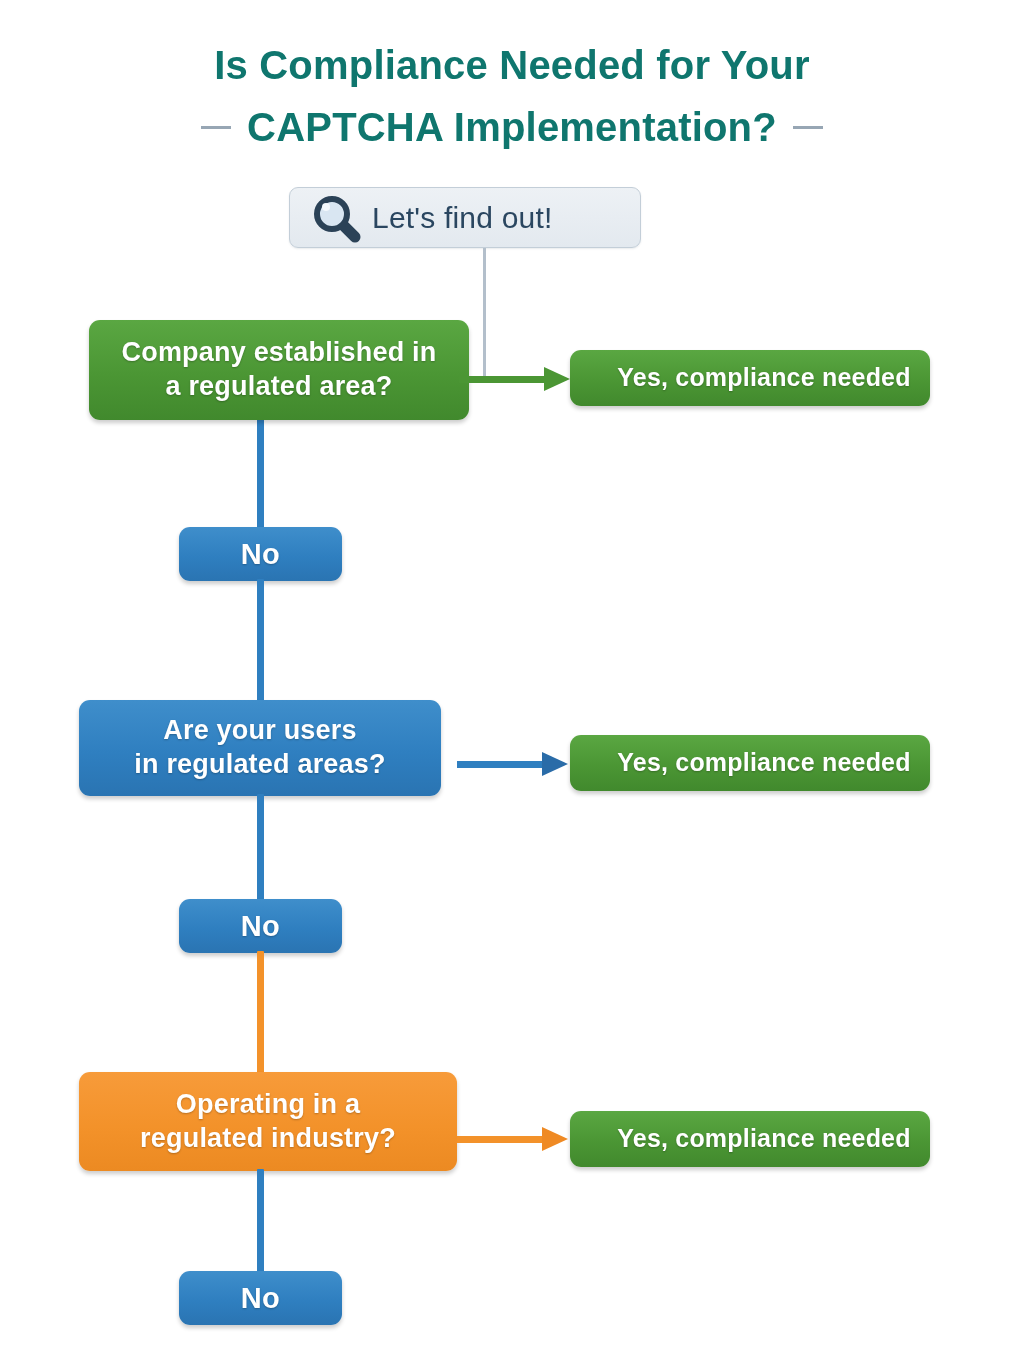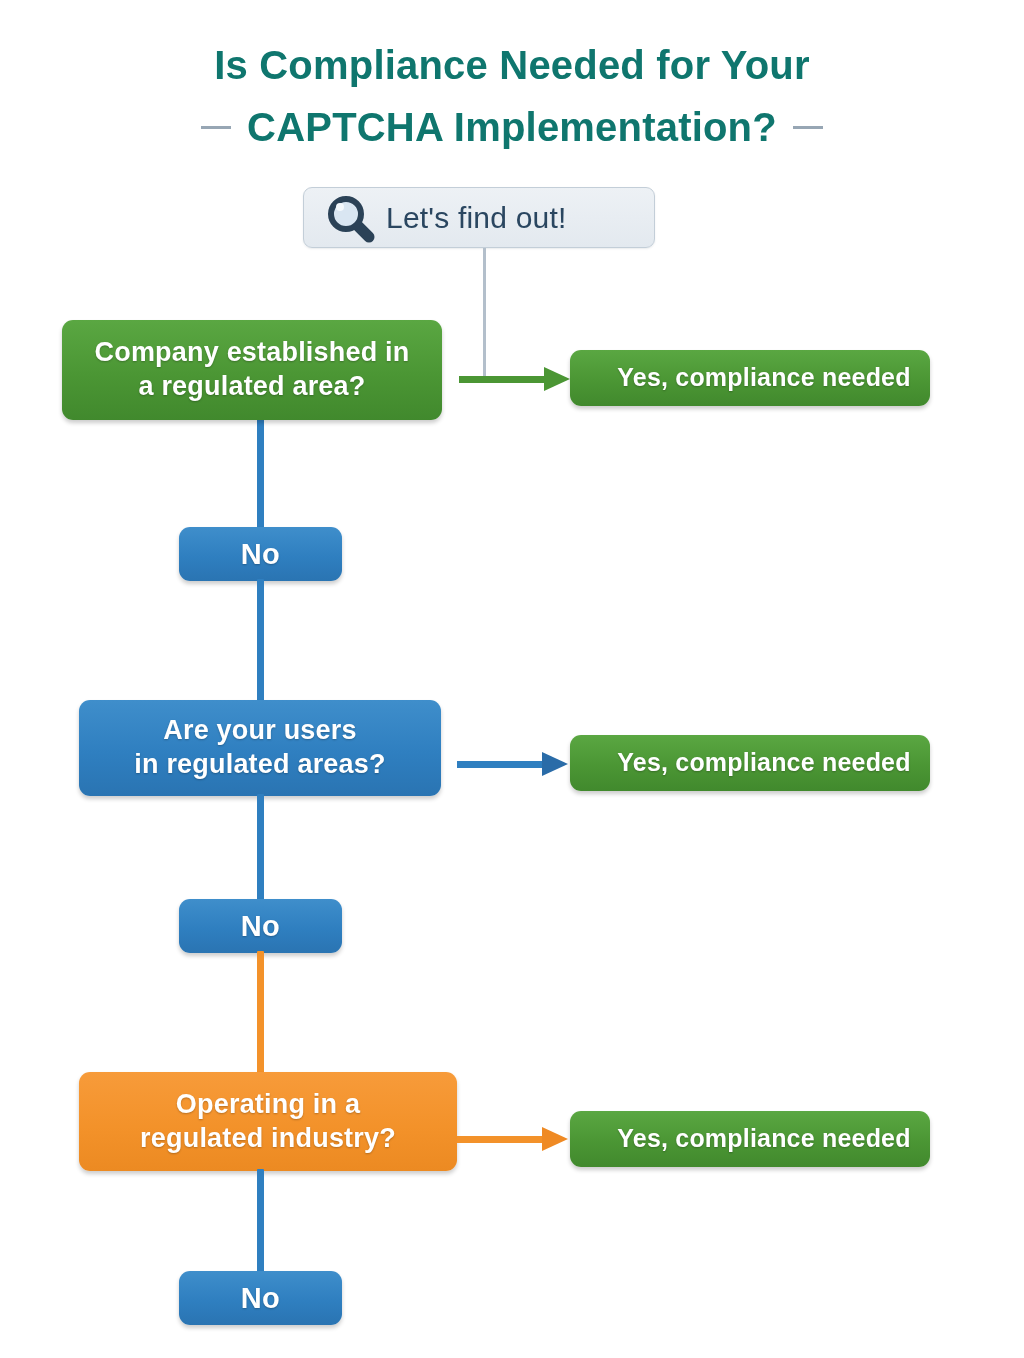--- a/index.html
+++ b/index.html
@@ -44,21 +44,21 @@
     display: inline-block;
     width: 30px;
     height: 3px;
     background: #97a6b4;
     flex: 0 0 auto;
   }
 
   
   .badge {
     position: absolute;
-    left: 303px;
+    left: 289px;
     top: 187px;
     width: 352px;
     height: 61px;
     box-sizing: border-box;
     background: linear-gradient(180deg, #edf1f5 0%, #e3e9ef 100%);
     border: 1px solid #c3ced8;
     border-radius: 9px;
     display: flex;
     align-items: center;
     padding-left: 20px;
@@ -167,21 +167,21 @@
     <circle cx="22" cy="22" r="15" fill="#d9e6f2" stroke="#2b4257" stroke-width="6"></circle>
     <circle cx="16" cy="15" r="4" fill="#f4f9fd"></circle>
   </svg>
   <span class="badge-text">Let's find out!</span>
 </div>
 
 <div class="vline-thin" style="left:483px; top:248px; height:130px;"></div>
 
 <div class="vline" style="left:257px; top:418px; height:113px; background:#2f7fc0;"></div>
 
-<div class="node green decision" style="left:62px; top:320px; width:380px; height:100px;">
+<div class="node green decision" style="left:89px; top:320px; width:380px; height:100px;">
   <span class="node-text">Company established in
 a regulated area?</span>
 </div>
 
 <div class="arrow" style="left:459px; top:367px; width:111px; height:24px;">
   <div class="arrow-shaft" style="width:90px; background:#4b9634;"></div>
   <div class="arrow-head" style="left:85px; border-left:26px solid #4b9634;"></div>
 </div>
 
 <div class="node green outcome" style="left:570px; top:350px; width:360px; height:56px;">

